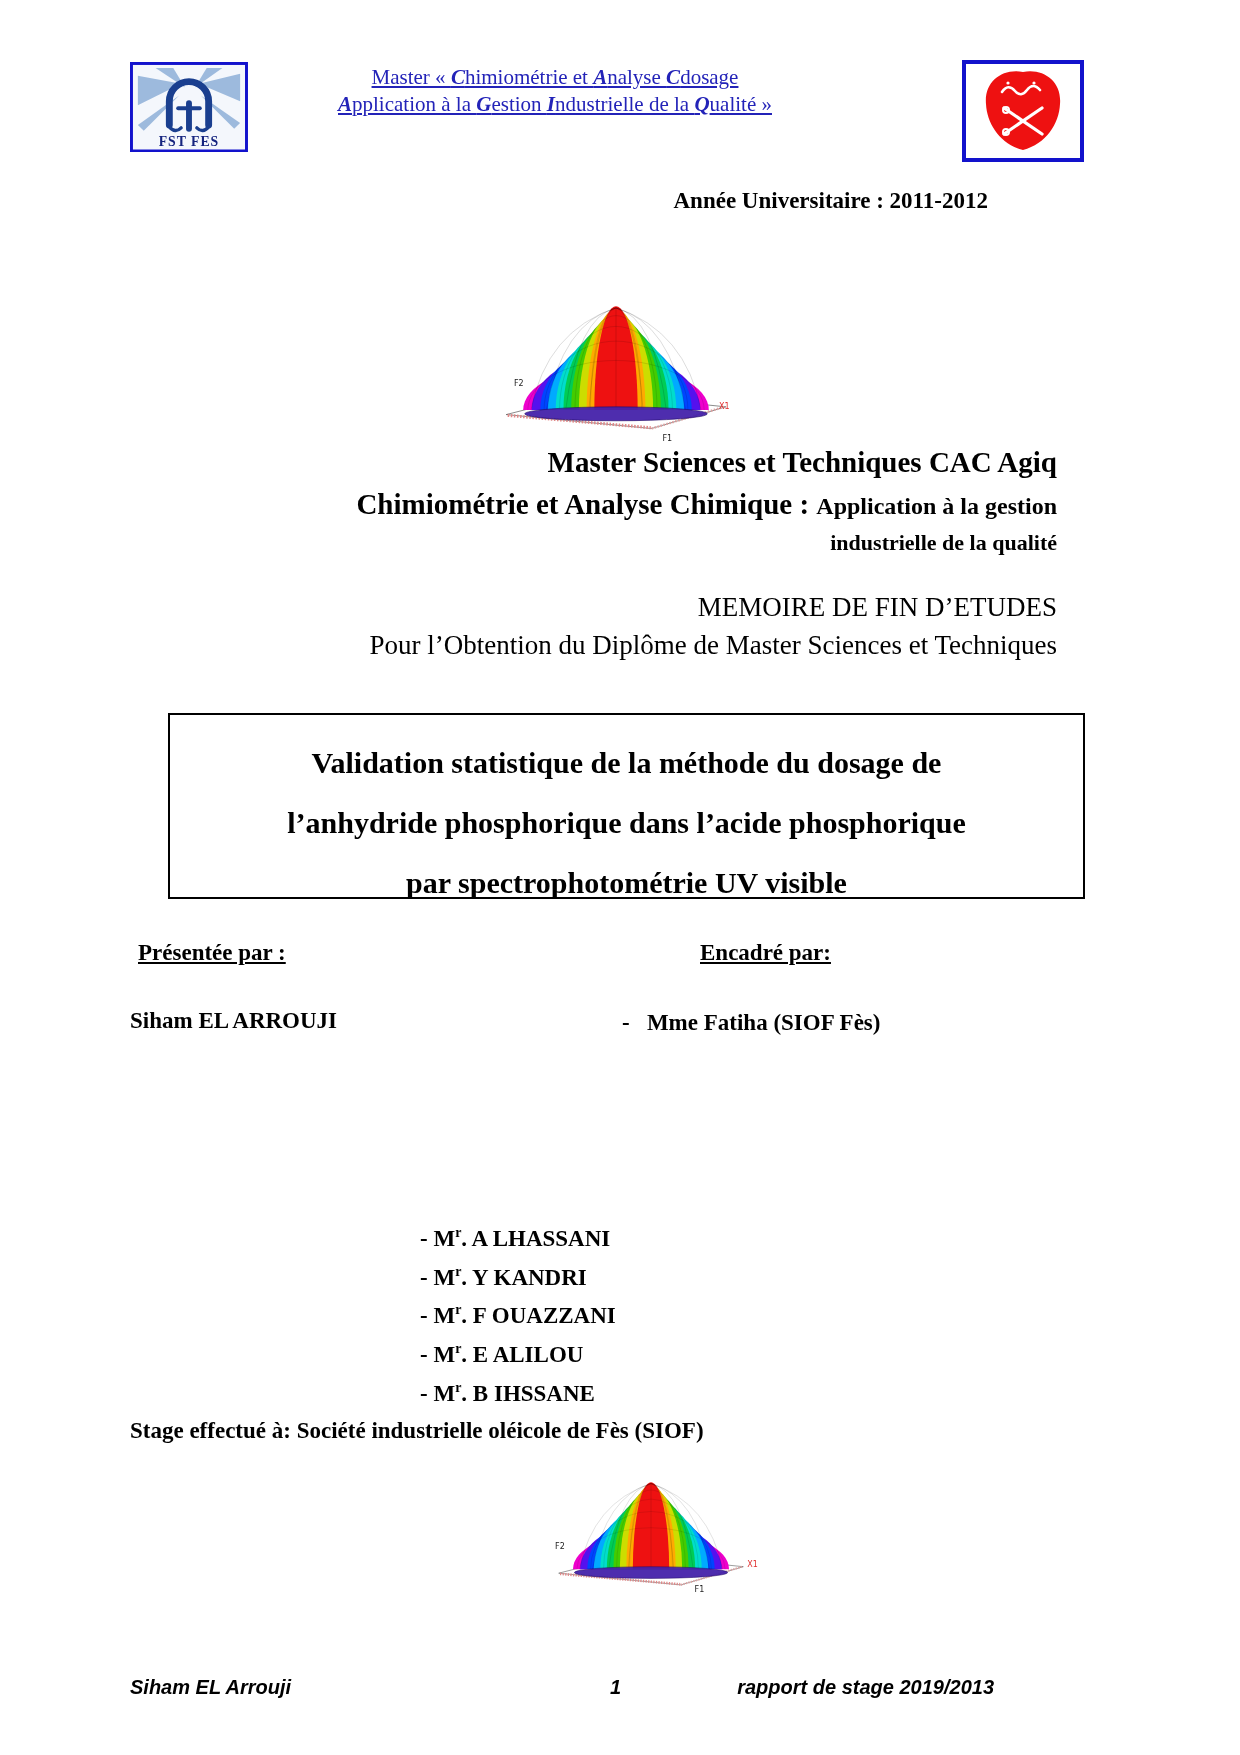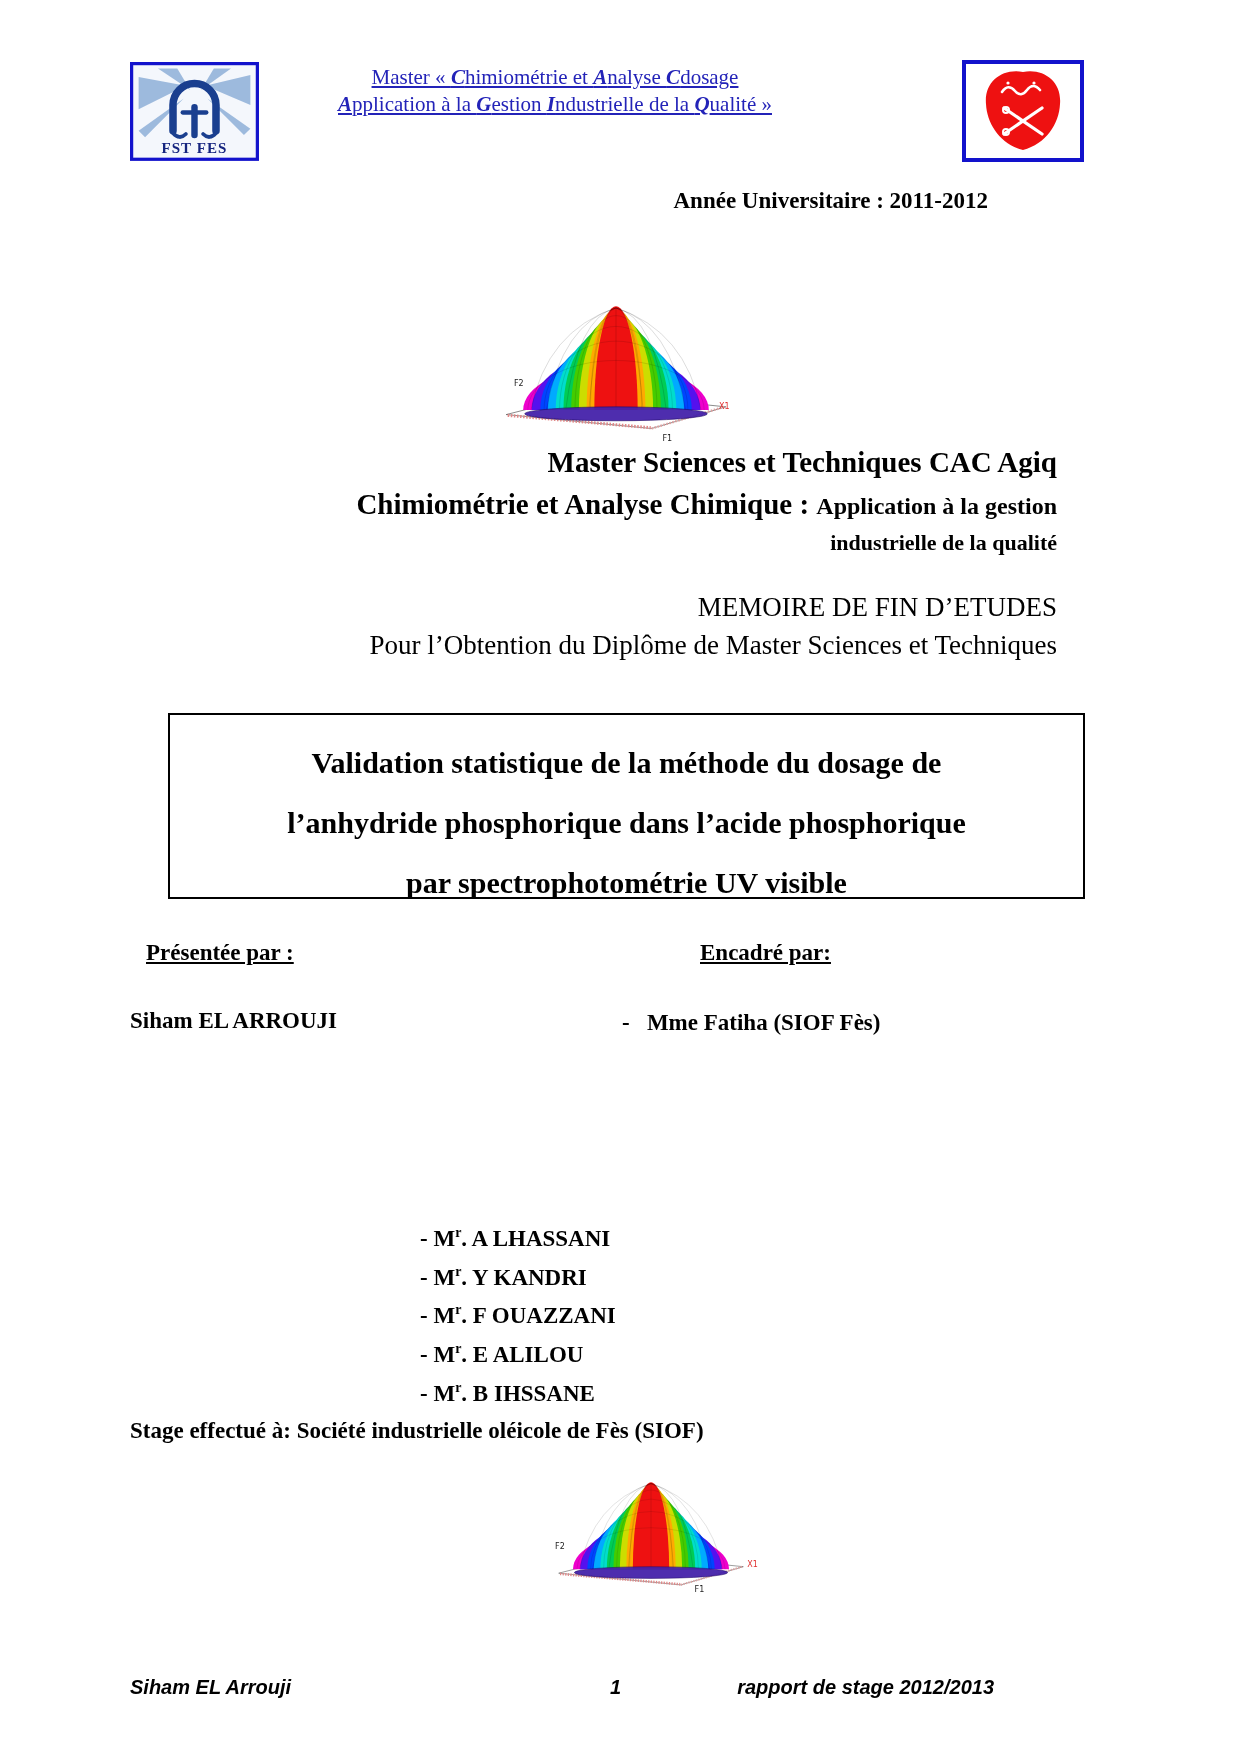--- a/index.html
+++ b/index.html
@@ -7,21 +7,21 @@
   .page {
     position:relative;
     width:1240px; height:1755px;
     background:#ffffff;
     font-family:"Liberation Serif", serif;
     color:#000;
     overflow:hidden;
   }
   
   .hdr-logo { position:absolute; }
-  .fst-logo { left:130px; top:62px; width:129px; height:92px; }
+  .fst-logo { left:130px; top:62px; width:118px; height:92px; }
   .siof-logo { left:962px; top:60px; width:122px; height:102px; }
   .hdr-text {
     position:absolute; left:255px; top:64px; width:600px;
     text-align:center; color:#2323b8;
     font-size:21px; line-height:27px;
   }
   .hdr-line { text-decoration:underline; }
   .em-cap { font-weight:bold; font-style:italic; }
   
   .annee {
@@ -53,21 +53,21 @@
     position:absolute; left:168px; top:713px; width:917px; height:186px;
     border:2px solid #000;
     text-align:center; font-weight:bold; font-size:30px; line-height:60px;
     padding-top:18px;
   }
   
   .pres-label {
     position:absolute; font-size:23px; font-weight:bold;
     text-decoration:underline;
   }
-  .presented { left:146px; top:940px; }
+  .presented { left:138px; top:940px; }
   .encadre { left:700px; top:940px; }
   .student { position:absolute; left:130px; top:1008px; font-size:23px; font-weight:bold; }
   .sup-list { position:absolute; left:622px; top:1005px; font-size:23px; font-weight:bold; }
   .sup-line { line-height:35px; white-space:pre; }
   
   .jury-intro { position:absolute; left:60px; top:1183px; width:1120px;
     text-align:center; font-size:23px; font-weight:bold; }
   .jury-list { position:absolute; left:420px; top:1216px; font-size:23px; font-weight:bold; }
   .jury-line { line-height:33px; }
   .jury-line sup { font-size:14px; }
@@ -217,16 +217,16 @@
         <use href="#surface3d"></use>
       </svg>
     <span class="axis-lab axis-f2">F2</span>
     <span class="axis-lab axis-f1">F1</span>
     <span class="axis-lab axis-x1">X1</span>
   </div>
 
   <div class="footer">
     <span class="footer-author">Siham EL Arrouji</span>
     <span class="footer-page">1</span>
-    <span class="footer-right">rapport de stage 2012/2013</span>
+    <span class="footer-right">rapport de stage 2019/2013</span>
   </div>
 
 </div>
 
 </body></html>

